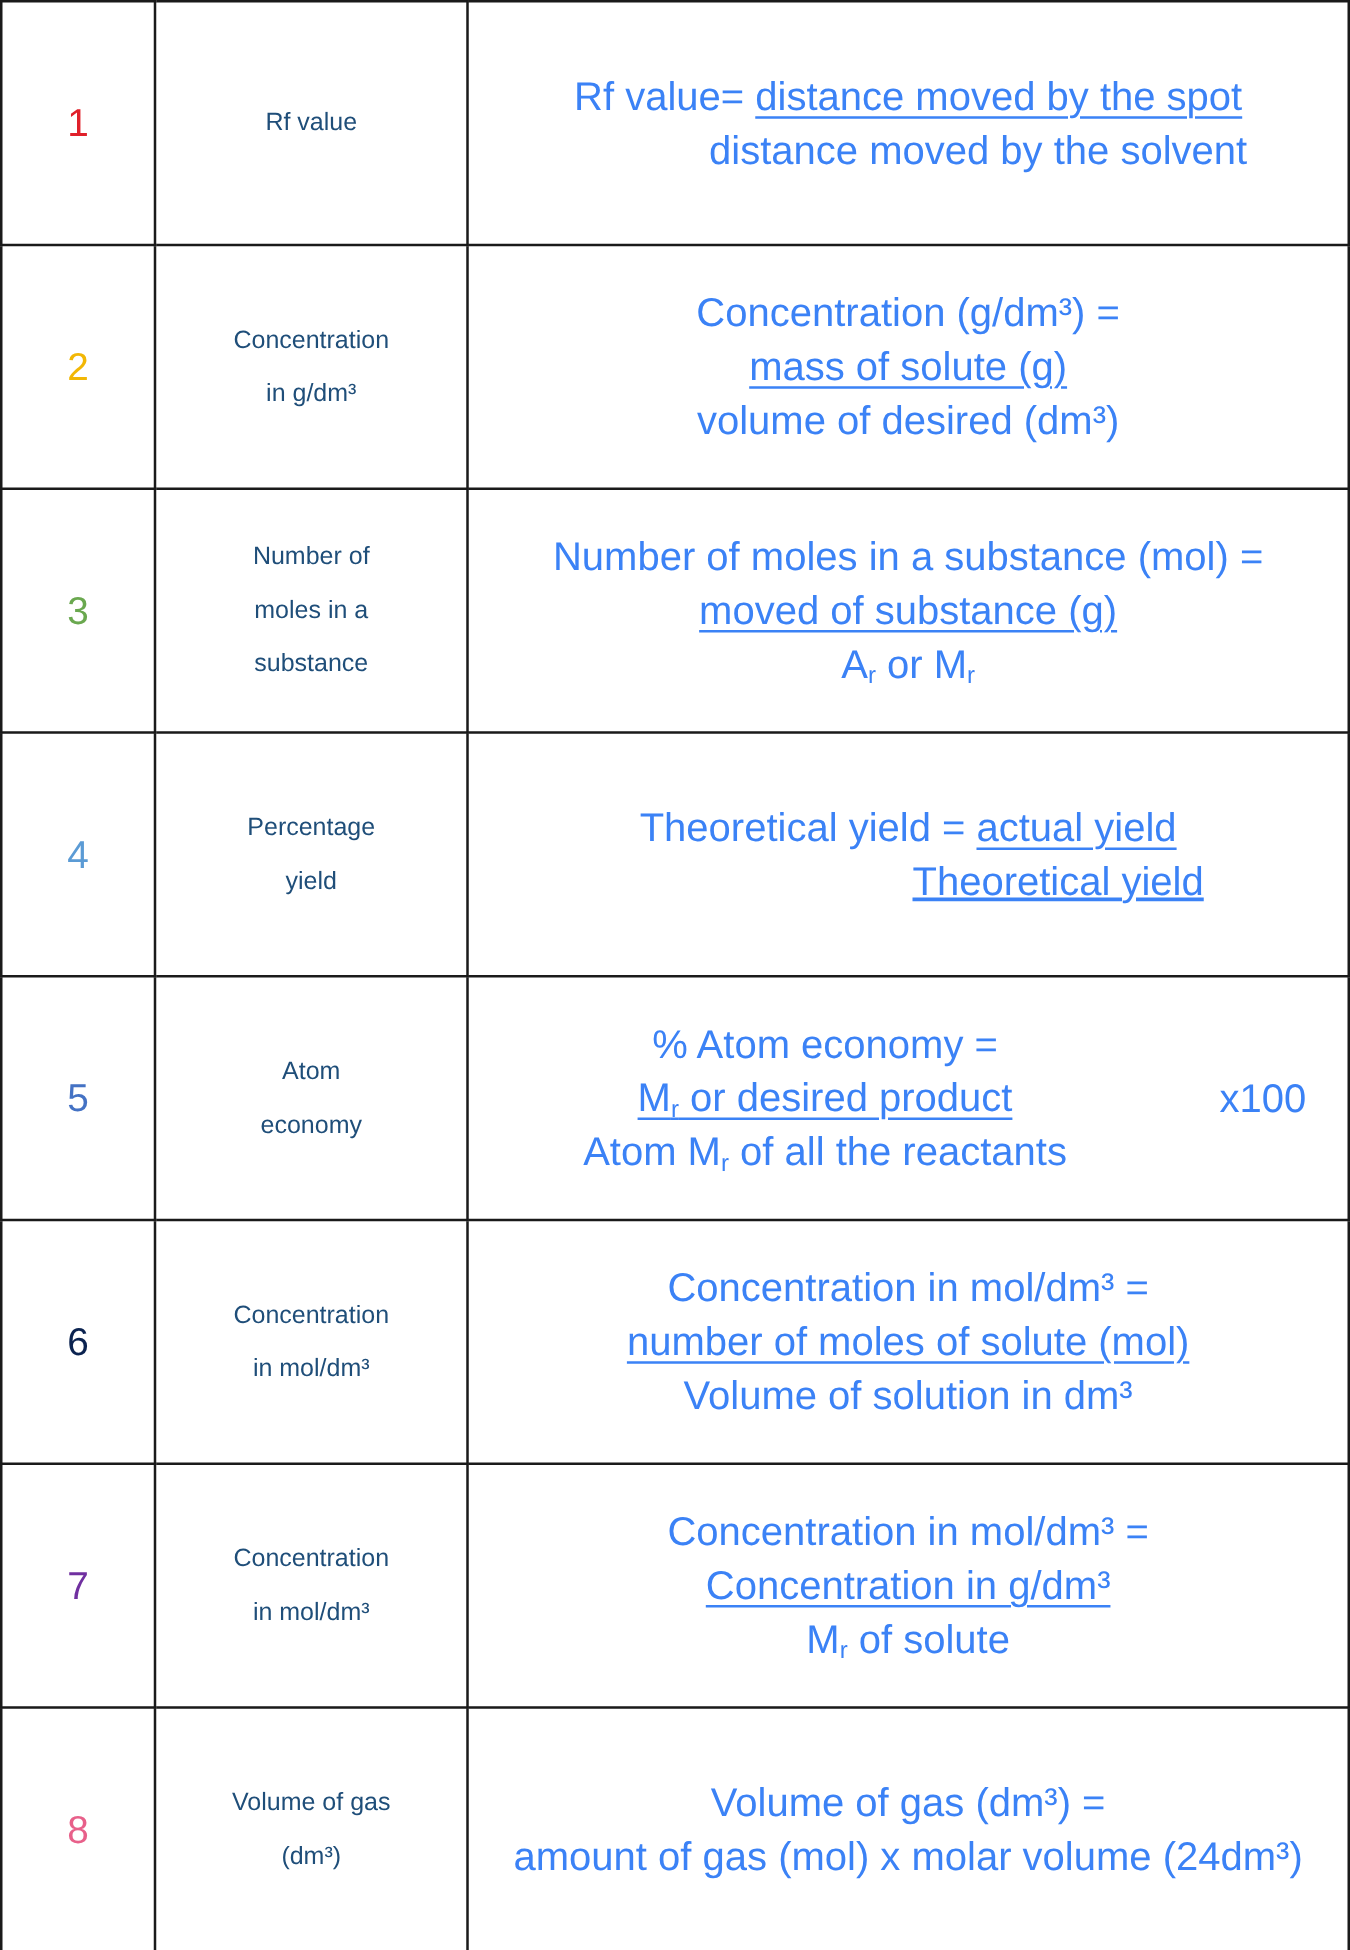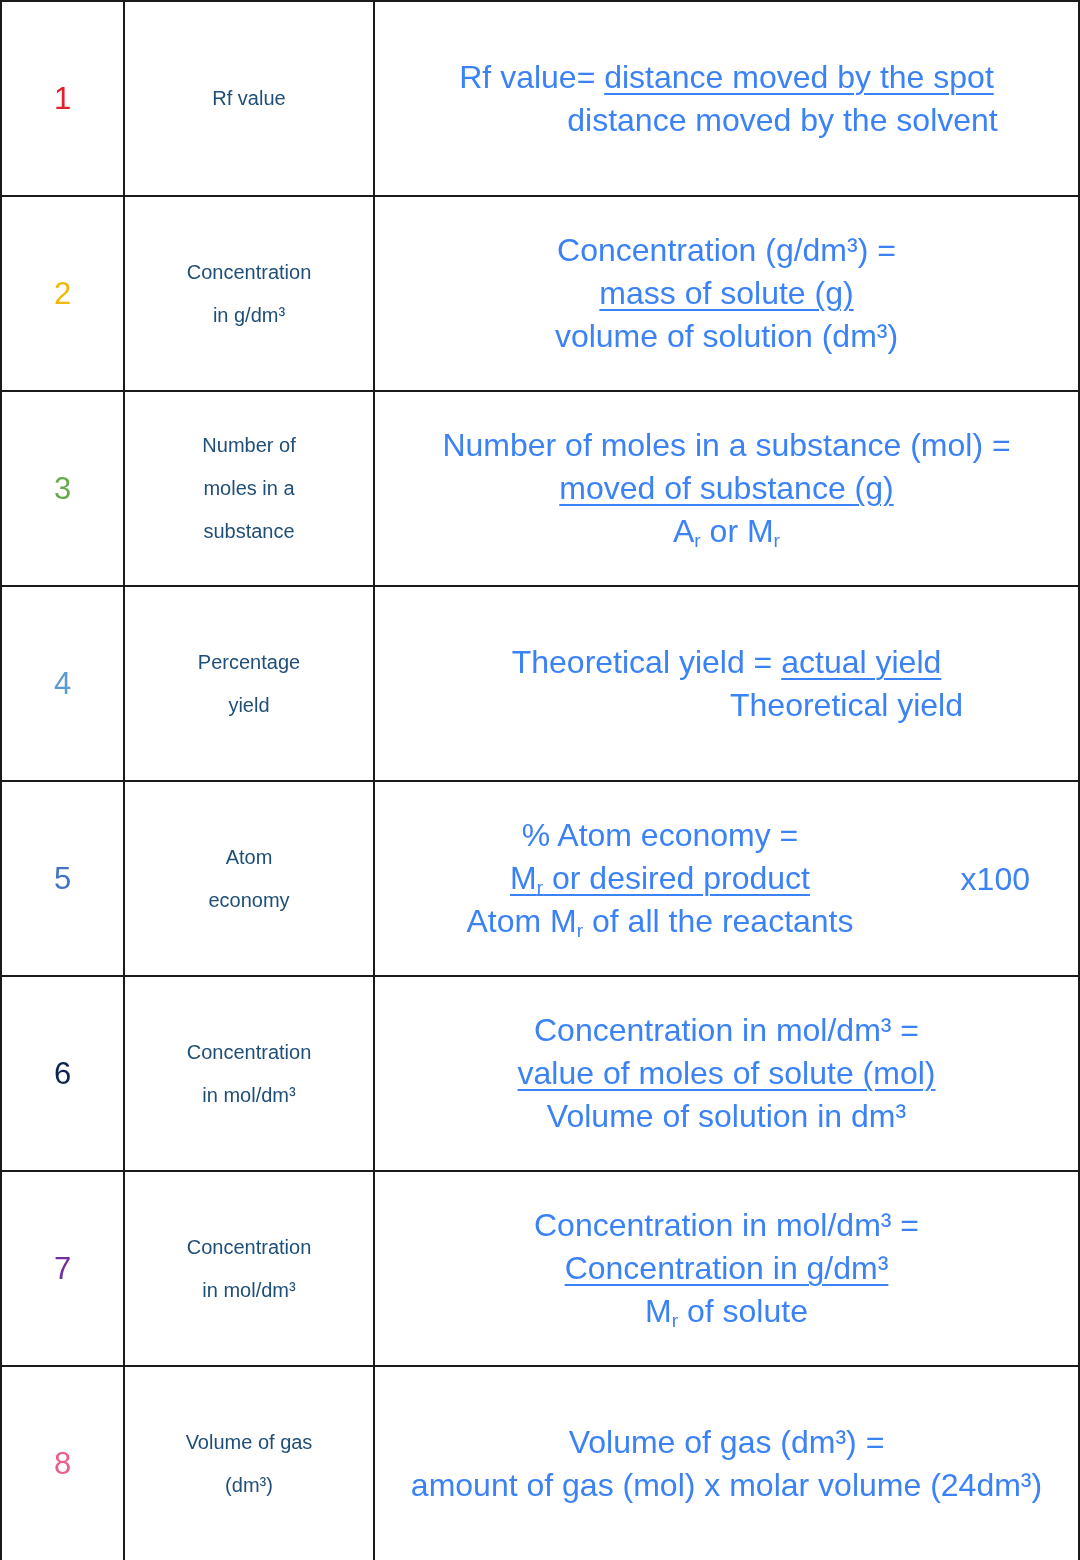--- a/index.html
+++ b/index.html
@@ -5,23 +5,23 @@
   html, body { margin:0; padding:0; background:#ffffff; }
   body { width:1080px; height:1560px; overflow:hidden; font-family:"Liberation Sans", "DejaVu Sans", sans-serif; }
   .table { position:absolute; left:0; top:0; width:1080px; height:1560px; border-collapse:collapse; table-layout:fixed; }
   .table td { border:2px solid #1a1a1a; text-align:center; vertical-align:middle; padding:0; }
   .num { width:121px; font-size:31px; }
   .name { width:248px; font-size:20px; color:#1f4e79; line-height:43px; }
   .formula { font-size:32px; color:#3b82f6; line-height:43px; position:relative; }
   .u { text-decoration:underline; text-underline-offset:5px; text-decoration-thickness:2px; }
   .line { display:block; white-space:nowrap; }
   sub { font-size:0.6em; vertical-align:-0.25em; line-height:0; }
-  .x100 { position:absolute; right:48px; top:50%; transform:translateY(-50%); }
+  .x100 { position:absolute; right:33px; top:50%; transform:translateY(-50%); }
   .indent-rf { padding-left:112px;text-align:center; }
-  .indent-py { padding-left:240px; }
+  .indent-py { padding-left:240px;text-decoration:underline; }
 </style>
 </head>
 <body>
 
 <table class="table">
 
   <tbody>
       <tr style="height:195px">
     <td class="num"><span style="color: rgb(224, 32, 42);">1</span></td>
     <td class="name">
@@ -35,21 +35,21 @@
 
   <tr style="height:195px">
     <td class="num"><span style="color: rgb(242, 183, 5);">2</span></td>
     <td class="name">
       <span class="line">Concentration</span>
       <span class="line">in g/dm³</span>
     </td>
     <td class="formula">
       <span class="line">Concentration (g/dm³) =</span>
       <span class="line"><span class="u">mass of solute (g)</span></span>
-      <span class="line">volume of solution (dm³)</span>
+      <span class="line">volume of desired (dm³)</span>
     </td>
   </tr>
 
   <tr style="height:195px">
     <td class="num"><span style="color: rgb(106, 168, 79);">3</span></td>
     <td class="name">
       <span class="line">Number of</span>
       <span class="line">moles in a</span>
       <span class="line">substance</span>
     </td>
@@ -89,21 +89,21 @@
   </tr>
 
   <tr style="height:195px">
     <td class="num"><span style="color: rgb(11, 35, 80);">6</span></td>
     <td class="name">
       <span class="line">Concentration</span>
       <span class="line">in mol/dm³</span>
     </td>
     <td class="formula">
       <span class="line">Concentration in mol/dm³ =</span>
-      <span class="line"><span class="u">value of moles of solute (mol)</span></span>
+      <span class="line"><span class="u">number of moles of solute (mol)</span></span>
       <span class="line">Volume of solution in dm³</span>
     </td>
   </tr>
 
   <tr style="height:195px">
     <td class="num"><span style="color: rgb(112, 48, 160);">7</span></td>
     <td class="name">
       <span class="line">Concentration</span>
       <span class="line">in mol/dm³</span>
     </td>

